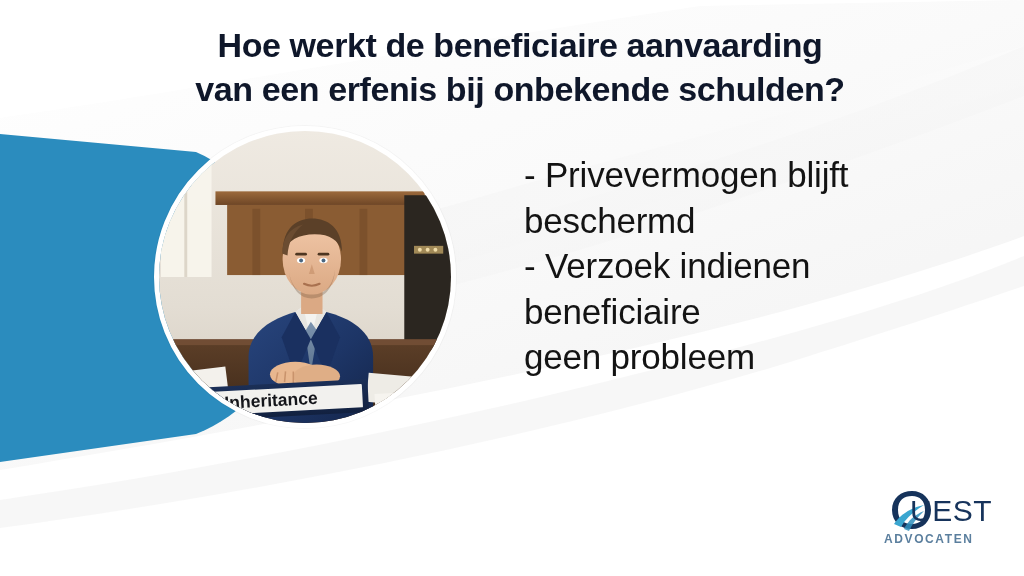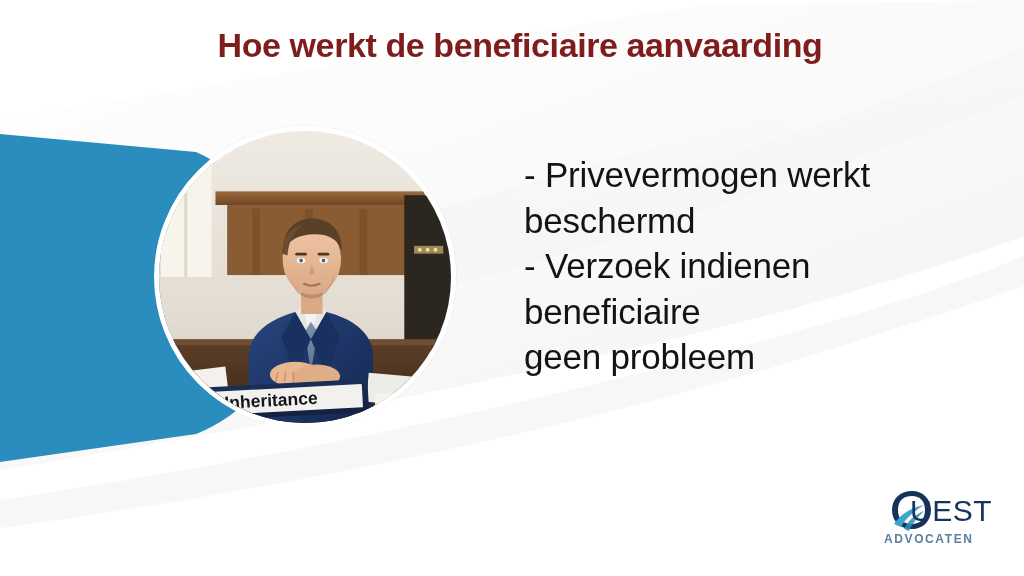--- a/index.html
+++ b/index.html
@@ -57,21 +57,21 @@
     height: 100%;
   }
 
   
   .title {
     position: absolute;
     left: 120px;
     top: 24px;
     width: 800px;
     text-align: center;
-    color: #7f1d1d;
+    color: #0f172a;
     font-size: 34px;
     font-weight: bold;
     line-height: 1.28;
     letter-spacing: -0.4px;
   }
   .title-line { display: block; white-space: nowrap; }
 
   
   .bullets {
     position: absolute;
@@ -249,24 +249,25 @@
       <g transform="rotate(-3 150 274)">
         <rect x="30" y="258" width="185" height="34" rx="2" fill="url(#plateG)"></rect>
         <rect x="36" y="263" width="173" height="24" rx="1" fill="#f2f1ee"></rect>
         <text x="46" y="281" font-family="Liberation Sans, sans-serif" font-size="18" font-weight="bold" fill="#14151a">te Inheritance</text>
       </g>
     </svg>
   </div>
 
   <div class="title">
     <span class="title-line">Hoe werkt de beneficiaire aanvaarding</span>
+    <span class="title-line">van een erfenis bij onbekende schulden?</span>
   </div>
 
   <div class="bullets">
-    <span class="bullet-line">- Privevermogen werkt</span>
+    <span class="bullet-line">- Privevermogen blijft</span>
     <span class="bullet-line">beschermd</span>
     <span class="bullet-line">- Verzoek indienen</span>
     <span class="bullet-line">beneficiaire</span>
     <span class="bullet-line">geen probleem</span>
   </div>
 
   <div class="logo">
     <svg class="logo-mark" viewBox="0 0 122 44">
       <path d="M8,22 C8,10 17,3 28,3 C39,3 47,11 47,22 C47,33 39,41 28,41 C17,41 8,34 8,22 Z
                M14,22 C14,32 20,36 28,36 C36,36 41,31 41,22 C41,13 36,8 28,8 C20,8 14,12 14,22 Z" fill="#16335b"></path>

